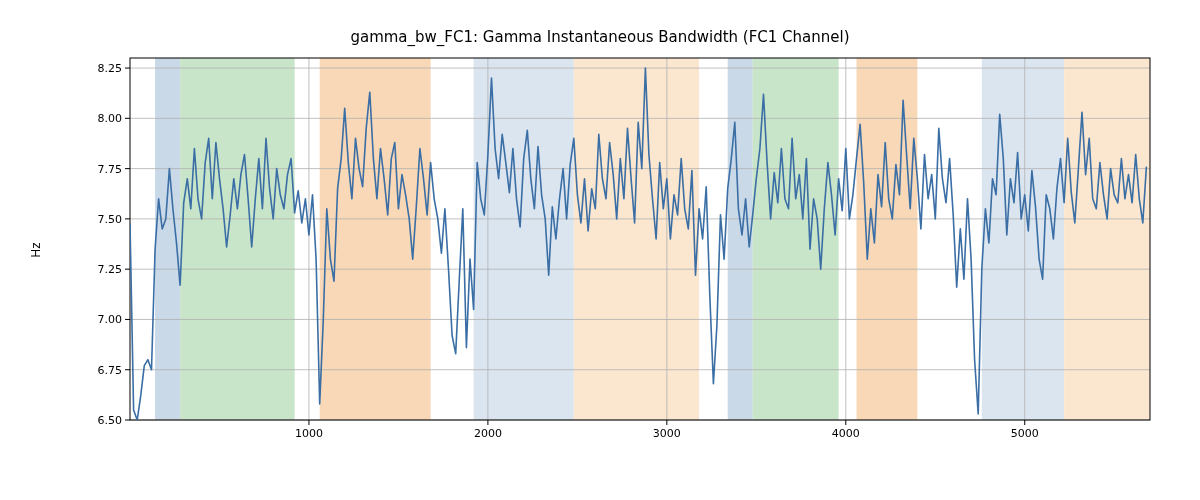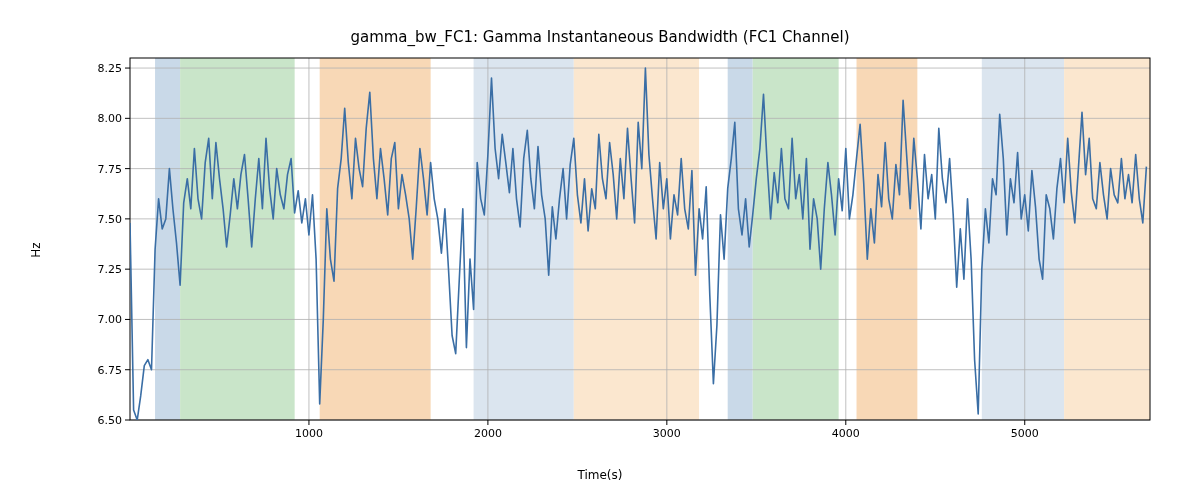--- a/index.html
+++ b/index.html
@@ -50,21 +50,20 @@
   }
   svg { display: block; }
   .tick-label { font-size: 11px; fill: #000; }
 </style>
 </head>
 <body>
 
 <div class="figure">
   <div class="title">gamma_bw_FC1: Gamma Instantaneous Bandwidth (FC1 Channel)</div>
   <div class="ylabel">Hz</div>
-  <div class="xlabel">Time(s)</div>
   <div class="axes">
     <svg id="plot-svg" width="1070" height="398" viewBox="0 0 1070 398">
         <defs>
           <clipPath id="clip">
             <rect x="40" y="6" width="1020" height="362"></rect>
           </clipPath>
         </defs>
         <rect x="65.05263157894737" y="6" width="25.05263157894737" height="362" fill="#c9d9e8" clip-path="url(#clip)"></rect>
         <rect x="90.10526315789474" y="6" width="114.52631578947367" height="362" fill="#c9e5c9" clip-path="url(#clip)"></rect>
         <rect x="229.68421052631578" y="6" width="110.9473684210526" height="362" fill="#f8d8b6" clip-path="url(#clip)"></rect>

